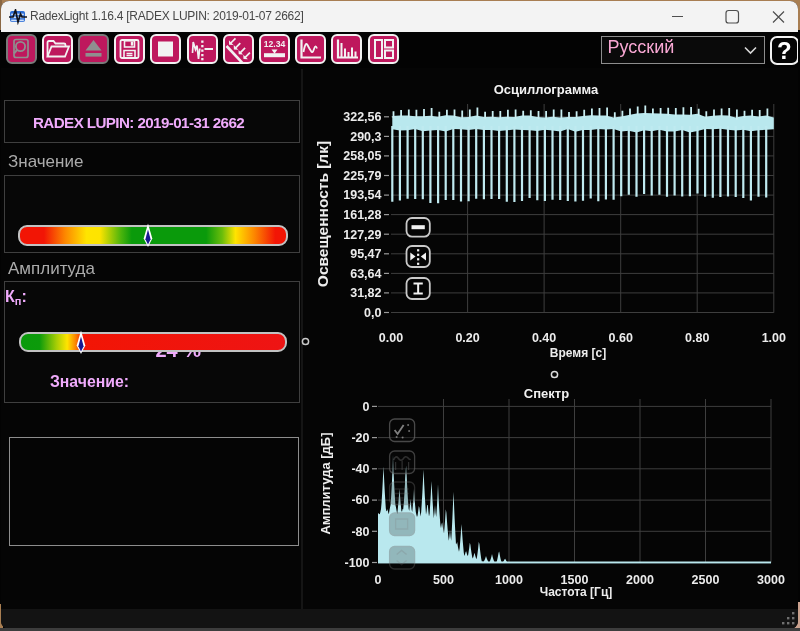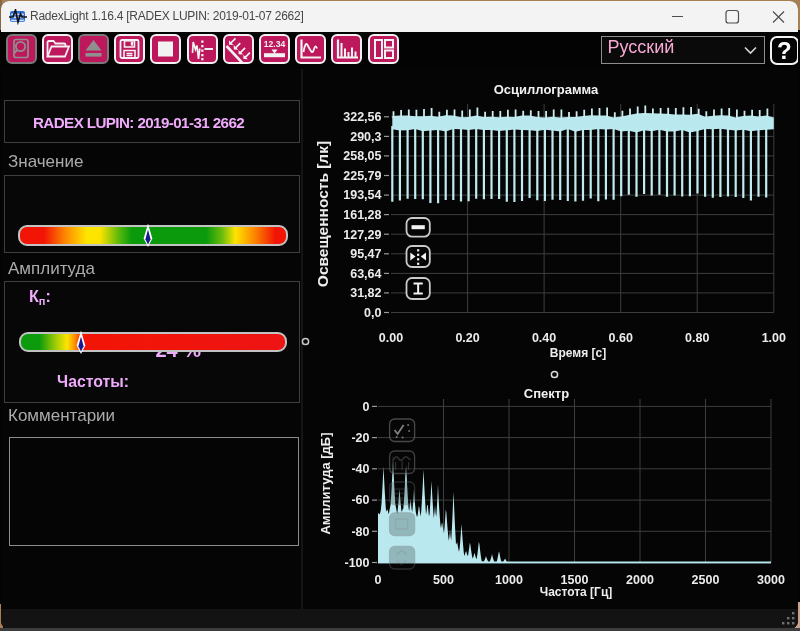--- a/index.html
+++ b/index.html
@@ -154,30 +154,29 @@
   <div class="abs lbl" style="left:7px;top:151px;text-align:center;">Значение</div>
   <div class="abs boxd" style="left:3px;top:173.5px;width:296px;height:78px;"></div>
   <div class="abs gbar" style="left:17px;top:223.5px;width:270px;height:21px;background:linear-gradient(90deg,#f21505 0%,#f21505 9%,#fd8800 17%,#ffe400 25%,#fde400 30%,#4bb40c 38%,#0a9a0b 42%,#0a9a0b 70%,#6bbd0b 76%,#ffe400 81%,#fd8800 88%,#f21505 96%,#f21505 100%);"></div>
   <svg class="abs" style="left:140.7px;top:222px" width="13" height="25" viewBox="0 0 13 25">
       <path d="M6 0.6 L10.3 15.5 L6 24 L1.7 15.5 Z" fill="#ffffff"></path>
       <path d="M6 6.6 L8.6 16.2 L6 21.4 L3.4 16.2 Z" fill="#191992"></path>
     </svg>
 
   <div class="abs lbl" style="left:7px;top:258px;">Амплитуда</div>
   <div class="abs boxd" style="left:3px;top:280px;width:296px;height:122px;"></div>
-  <div class="abs wb" style="left:28px;top:287px;font-size:16px;">К<span style="font-size:11px;vertical-align:-3px;">п</span>:</div>
+  <div class="abs wb" style="left:4px;top:287px;font-size:16px;">К<span style="font-size:11px;vertical-align:-3px;">п</span>:</div>
   <div class="abs wb" style="left:100px;top:297.5px;width:100px;text-align:right;font-size:20px;margin-top:40px;">24 %</div>
   <div class="abs gbar" style="left:18px;top:330.5px;width:268px;height:20px;background:linear-gradient(90deg,#0a9a0b 0%,#0c9b0b 7%,#a8ce05 13.5%,#ffe400 17.5%,#fc8a00 20.5%,#f21505 23.5%,#ee1414 100%);"></div>
   <svg class="abs" style="left:73.5px;top:329px" width="13" height="25" viewBox="0 0 13 25">
       <path d="M6 0.6 L10.3 15.5 L6 24 L1.7 15.5 Z" fill="#ffffff"></path>
       <path d="M6 6.6 L8.6 16.2 L6 21.4 L3.4 16.2 Z" fill="#191992"></path>
     </svg>
-  <div class="abs wb" style="left:40px;top:372px;width:88px;text-align:right;font-size:15.8px;">Частоты:</div>
-
-  <div class="abs lbl" style="left:7px;top:405px;">Комментарии</div>
+  <div class="abs wb" style="left:40px;top:372px;width:88px;text-align:right;font-size:15.8px;">Значение:</div>
+
   <div class="abs" style="left:8px;top:436px;width:290px;height:109px;border:1.5px solid #8d8d8d;background:#050505;"></div>
 
   <div class="abs" style="left:300px;top:68px;width:1.5px;height:540px;background:#151515;"></div>
   <svg class="abs" style="left:299px;top:335px" width="11" height="11" viewBox="0 0 11 11">
       <circle cx="5.5" cy="5.5" r="3.1" fill="none" stroke="#c9c9c9" stroke-width="1.5"></circle>
     </svg>
 
   <div class="abs statusbar"></div>
   <svg class="abs" style="left:779px;top:610px" width="17" height="15" viewBox="0 0 17 15">
     <g fill="#6f6f6f">

